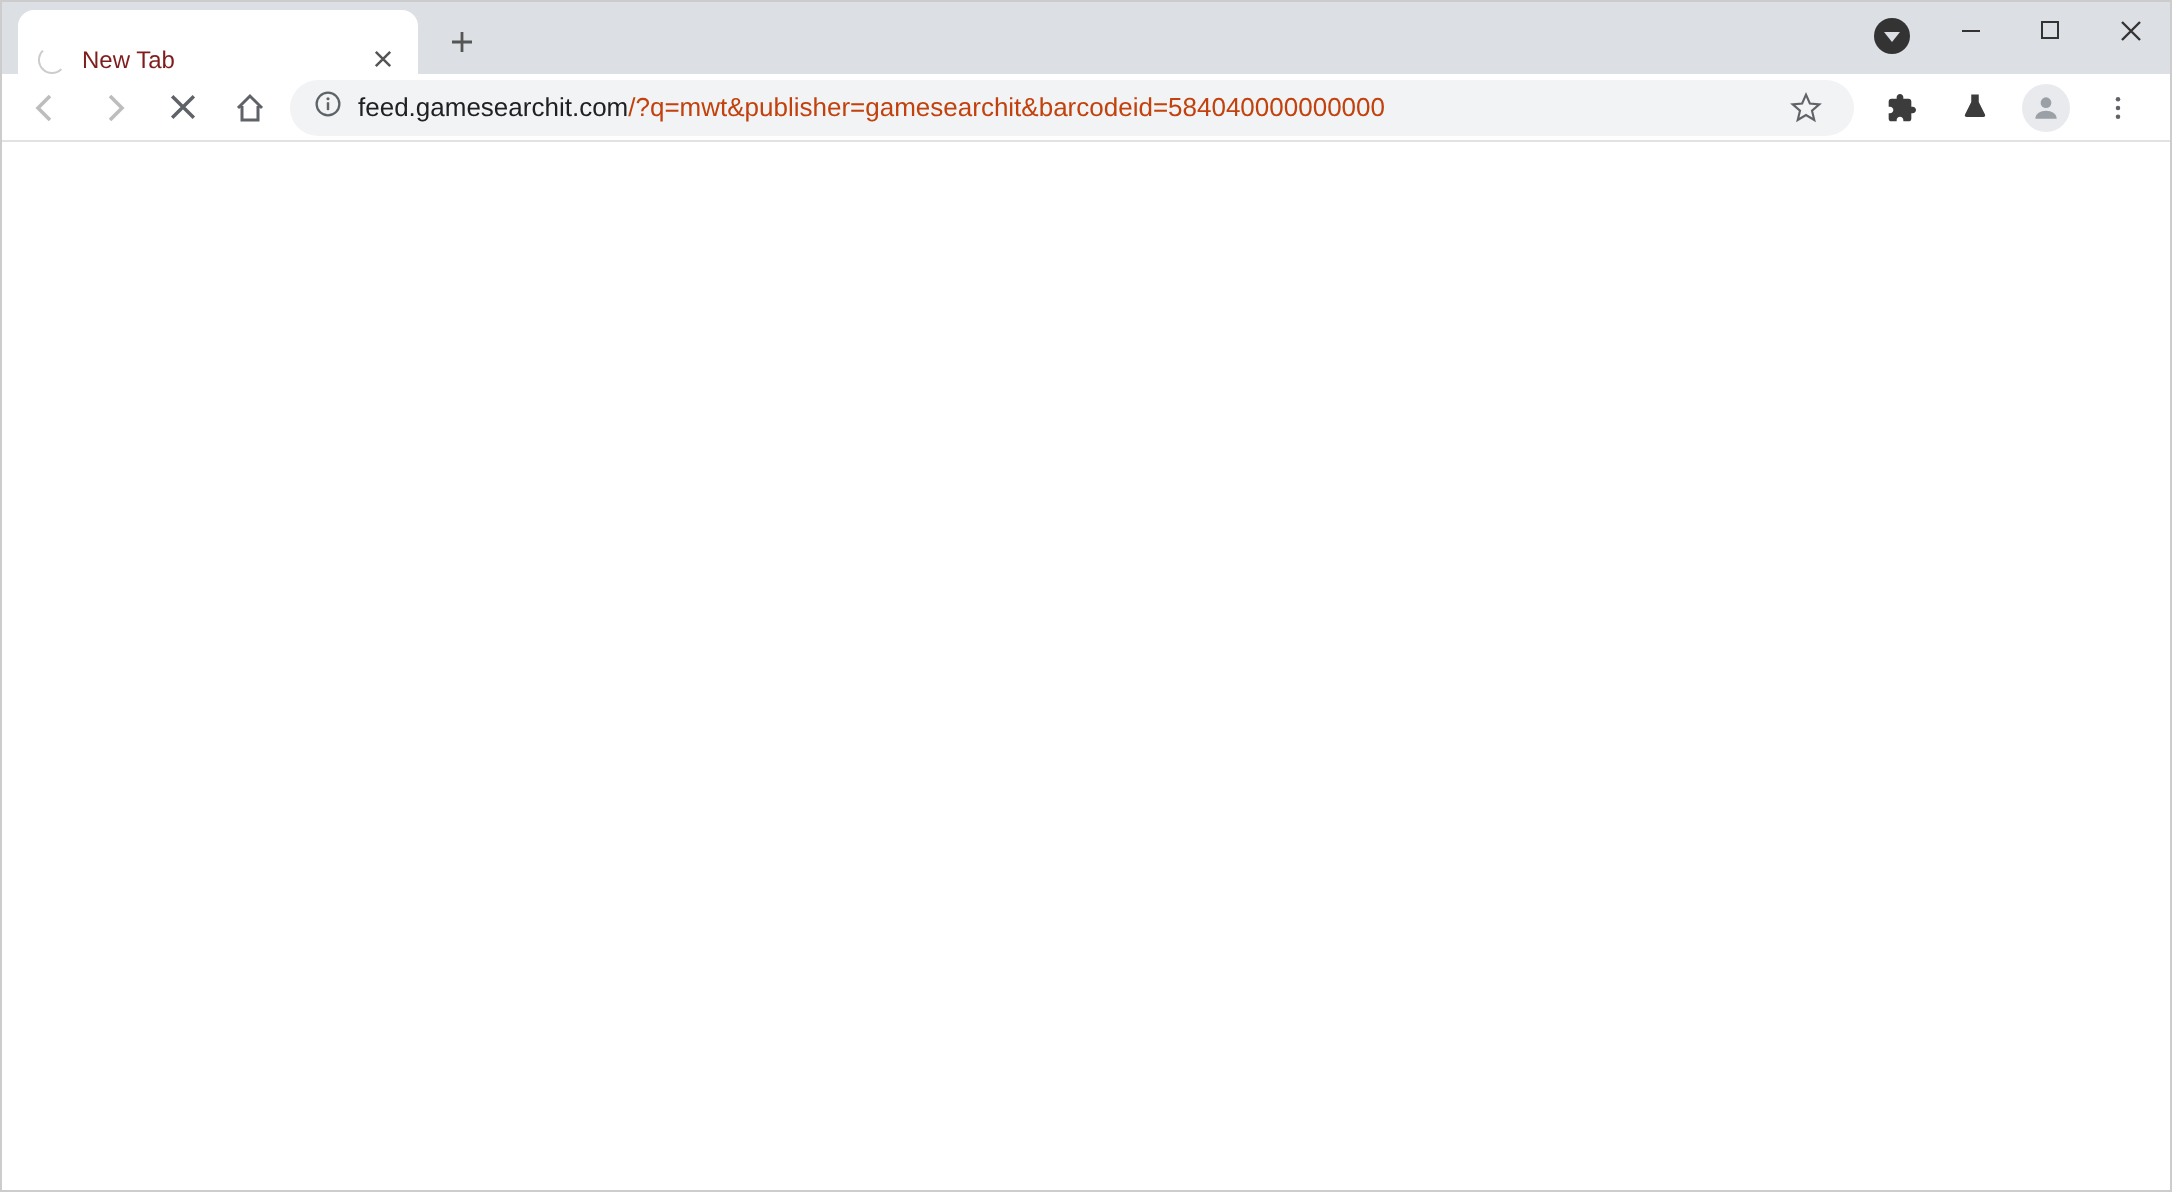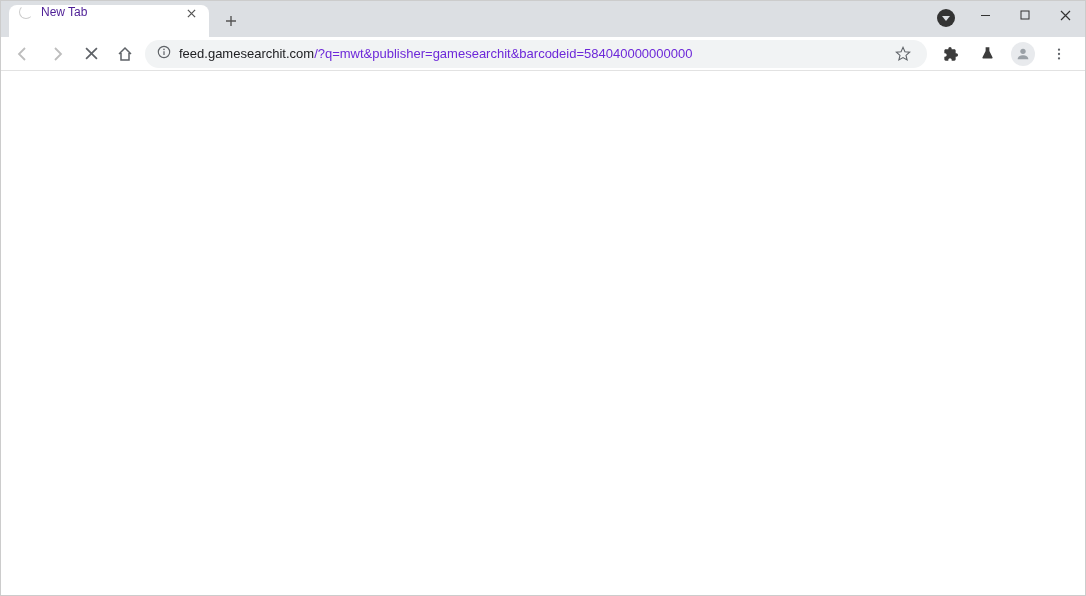--- a/index.html
+++ b/index.html
@@ -39,24 +39,24 @@
       align-items: flex-end;
       padding-left: 8px;
       position: relative;
     }
     .tab {
       background: #fff;
       height: 32px;
       min-width: 200px;
       border-radius: 8px 8px 0 0;
       display: flex;
-      align-items: flex-start;
+      align-items: flex-end;
       padding: 0 10px;
       font-size: 12px;
-      color: #4c1d95;
+      color: #7f1d1d;
       position: relative;
       margin-top: 4px;
     }
     .tab .spinner {
       width: 14px;
       height: 14px;
       border: 1.5px solid #ccc;
       border-top-color: transparent;
       border-right-color: transparent;
       border-radius: 50%;
@@ -133,21 +133,21 @@
       font-size: 13px;
       color: #5f6368;
       gap: 8px;
     }
     .address-bar .url-text {
       flex: 1;
       white-space: nowrap;
       overflow: hidden;
       color: #202124;
     }
-    .address-bar .url-text .path { color: #6d28d9; }
+    .address-bar .url-text .path { color: #c2410c; }
     .star-btn {
       width: 24px;
       height: 24px;
       display: flex;
       align-items: center;
       justify-content: center;
       cursor: pointer;
     }
     .ext-area {
       display: flex;

